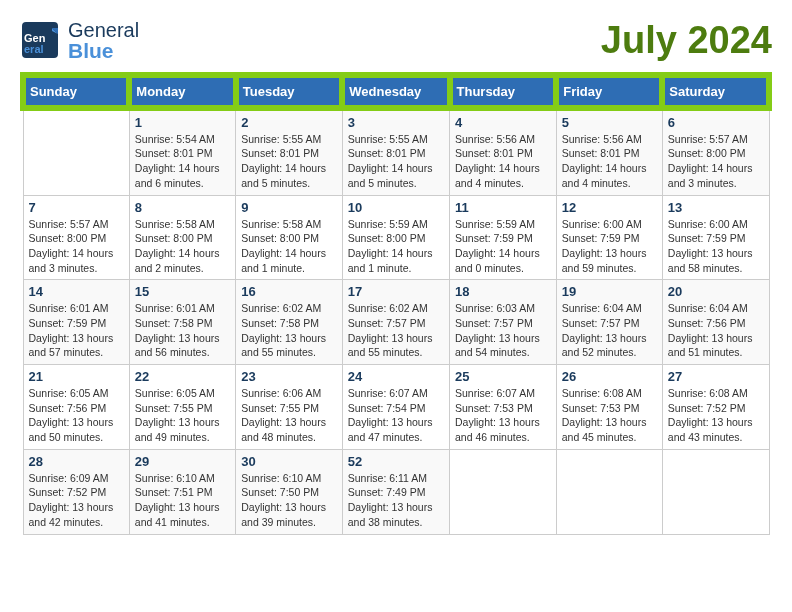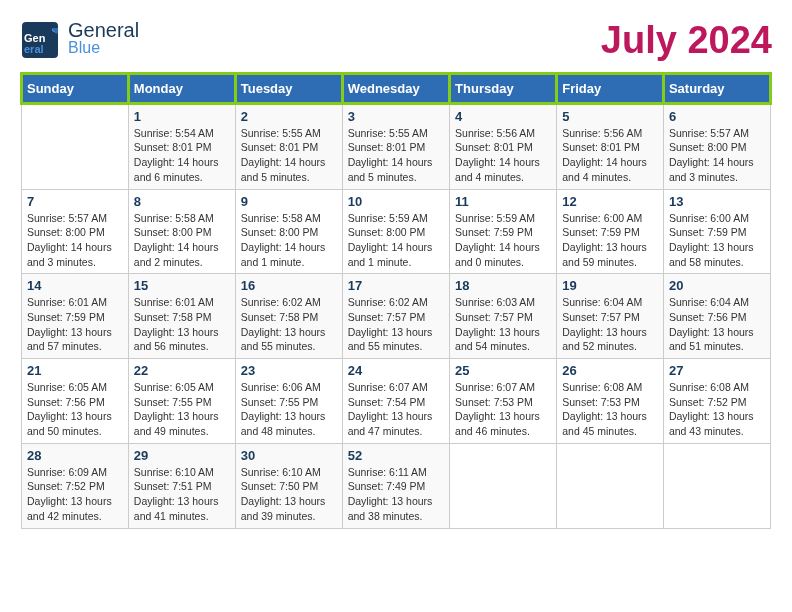--- a/index.html
+++ b/index.html
@@ -20,41 +20,41 @@
       display: flex;
       flex-direction: column;
       align-items: flex-start;
     }
     .title-block {
       text-align: right;
     }
     .month-year {
       font-size: 38px;
       font-weight: bold;
-      color: #be185d;
+      color: #4d7c0f;
       line-height: 1.1;
     }
     .location {
       font-size: 16px;
       color: #1a3a5c;
       font-weight: normal;
     }
     table {
       width: 100%;
       border-collapse: collapse;
       font-size: 11px;
     }
     thead tr th {
       background-color: #2e6db4;
       color: white;
       padding: 6px 4px;
       text-align: left;
       font-size: 13px;
       font-weight: bold;
-      border: 3px solid #84cc16;
+      border: 6px solid #84cc16;
     }
     tbody tr td {
       border: 1px solid #ccc;
       vertical-align: top;
       padding: 4px 5px;
       width: 108px;
       min-height: 80px;
       background: #fff;
     }
     tbody tr:nth-child(odd) td {
@@ -86,21 +86,21 @@
         <svg width="40" height="40" viewBox="0 0 40 40">
           <rect x="2" y="2" width="36" height="36" rx="4" fill="#1a3a5c"></rect>
           <text x="4" y="22" font-size="11" font-weight="bold" fill="white" font-family="Arial">Gen</text>
           <text x="4" y="33" font-size="11" font-weight="bold" fill="#4a90d9" font-family="Arial">eral</text>
           <polygon points="32,8 38,14 32,11" fill="#4a90d9"></polygon>
           <polygon points="32,8 38,8 38,14" fill="#2e6db4"></polygon>
         </svg>
       </div>
       <div>
         <div style="font-size:20px; font-weight:normal; color:#1a3a5c; line-height:1;">General</div>
-        <div style="font-size:16px; font-weight:normal; color:#4a90d9; line-height:1;">Blue</div>
+        <div style="font-size:21px; font-weight:bold; color:#4a90d9; line-height:1;">Blue</div>
       </div>
     </div>
   </div>
   <div class="title-block">
     <div class="month-year">July 2024</div>
   </div>
 </div>
 
 <table>
   <thead>

